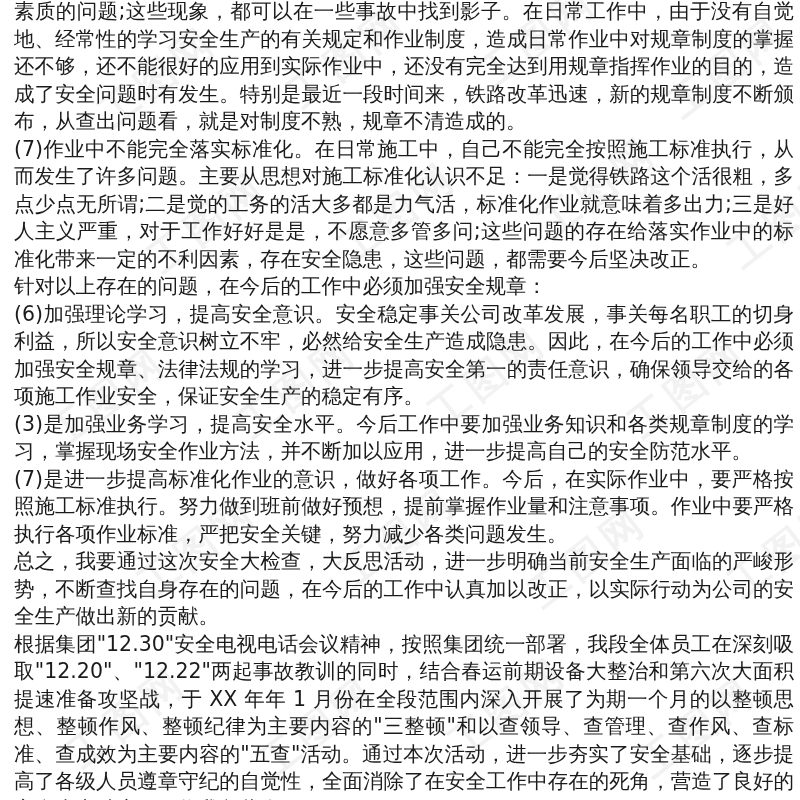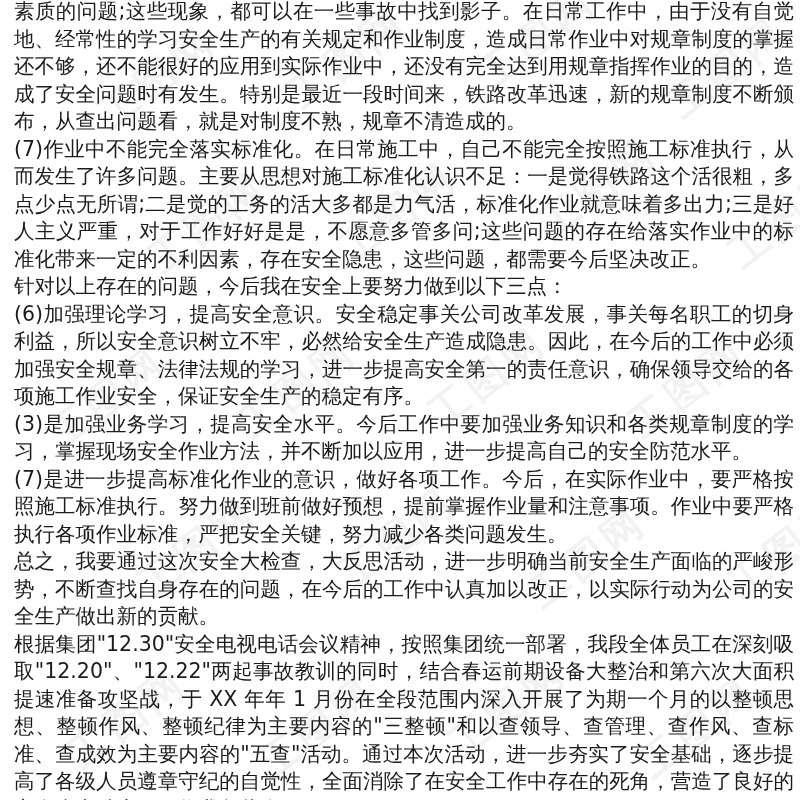--- a/index.html
+++ b/index.html
@@ -75,21 +75,21 @@
       <span class="wm" style="left: 720px; top: 520px; color: rgb(26, 26, 26); opacity: 0.05;">工图网</span>
       <span class="wm" style="left: 60px; top: 690px; color: rgb(26, 26, 26); opacity: 0.05;">工图网</span>
       <span class="wm" style="left: 250px; top: 700px; color: rgb(26, 26, 26); opacity: 0.05;">工图网</span>
       <span class="wm" style="left: 440px; top: 680px; color: rgb(26, 26, 26); opacity: 0.05;">工图网</span>
       <span class="wm" style="left: 630px; top: 700px; color: rgb(26, 26, 26); opacity: 0.05;">工图网</span>
     </div>
 
   <div class="text-block">
     <p>素质的问题;这些现象，都可以在一些事故中找到影子。在日常工作中，由于没有自觉地、经常性的学习安全生产的有关规定和作业制度，造成日常作业中对规章制度的掌握还不够，还不能很好的应用到实际作业中，还没有完全达到用规章指挥作业的目的，造成了安全问题时有发生。特别是最近一段时间来，铁路改革迅速，新的规章制度不断颁布，从查出问题看，就是对制度不熟，规章不清造成的。</p>
     <p>(7)作业中不能完全落实标准化。在日常施工中，自己不能完全按照施工标准执行，从而发生了许多问题。主要从思想对施工标准化认识不足：一是觉得铁路这个活很粗，多点少点无所谓;二是觉的工务的活大多都是力气活，标准化作业就意味着多出力;三是好人主义严重，对于工作好好是是，不愿意多管多问;这些问题的存在给落实作业中的标准化带来一定的不利因素，存在安全隐患，这些问题，都需要今后坚决改正。</p>
-    <p>针对以上存在的问题，今后我在安全上要努力做到以下三点：</p>
+    <p>针对以上存在的问题，在今后的工作中必须加强安全规章：</p>
     <p>(6)加强理论学习，提高安全意识。安全稳定事关公司改革发展，事关每名职工的切身利益，所以安全意识树立不牢，必然给安全生产造成隐患。因此，在今后的工作中必须加强安全规章、法律法规的学习，进一步提高安全第一的责任意识，确保领导交给的各项施工作业安全，保证安全生产的稳定有序。</p>
     <p>(3)是加强业务学习，提高安全水平。今后工作中要加强业务知识和各类规章制度的学习，掌握现场安全作业方法，并不断加以应用，进一步提高自己的安全防范水平。</p>
     <p>(7)是进一步提高标准化作业的意识，做好各项工作。今后，在实际作业中，要严格按照施工标准执行。努力做到班前做好预想，提前掌握作业量和注意事项。作业中要严格执行各项作业标准，严把安全关键，努力减少各类问题发生。</p>
     <p>总之，我要通过这次安全大检查，大反思活动，进一步明确当前安全生产面临的严峻形势，不断查找自身存在的问题，在今后的工作中认真加以改正，以实际行动为公司的安全生产做出新的贡献。</p>
     <p>根据集团"12.30"安全电视电话会议精神，按照集团统一部署，我段全体员工在深刻吸取"12.20"、"12.22"两起事故教训的同时，结合春运前期设备大整治和第六次大面积提速准备攻坚战，于 XX 年年 1 月份在全段范围内深入开展了为期一个月的以整顿思想、整顿作风、整顿纪律为主要内容的"三整顿"和以查领导、查管理、查作风、查标准、查成效为主要内容的"五查"活动。通过本次活动，进一步夯实了安全基础，逐步提高了各级人员遵章守纪的自觉性，全面消除了在安全工作中存在的死角，营造了良好的安全生产秩序。现将我段此次"三</p>
   </div>
 
 </div>
 
 </body></html>

